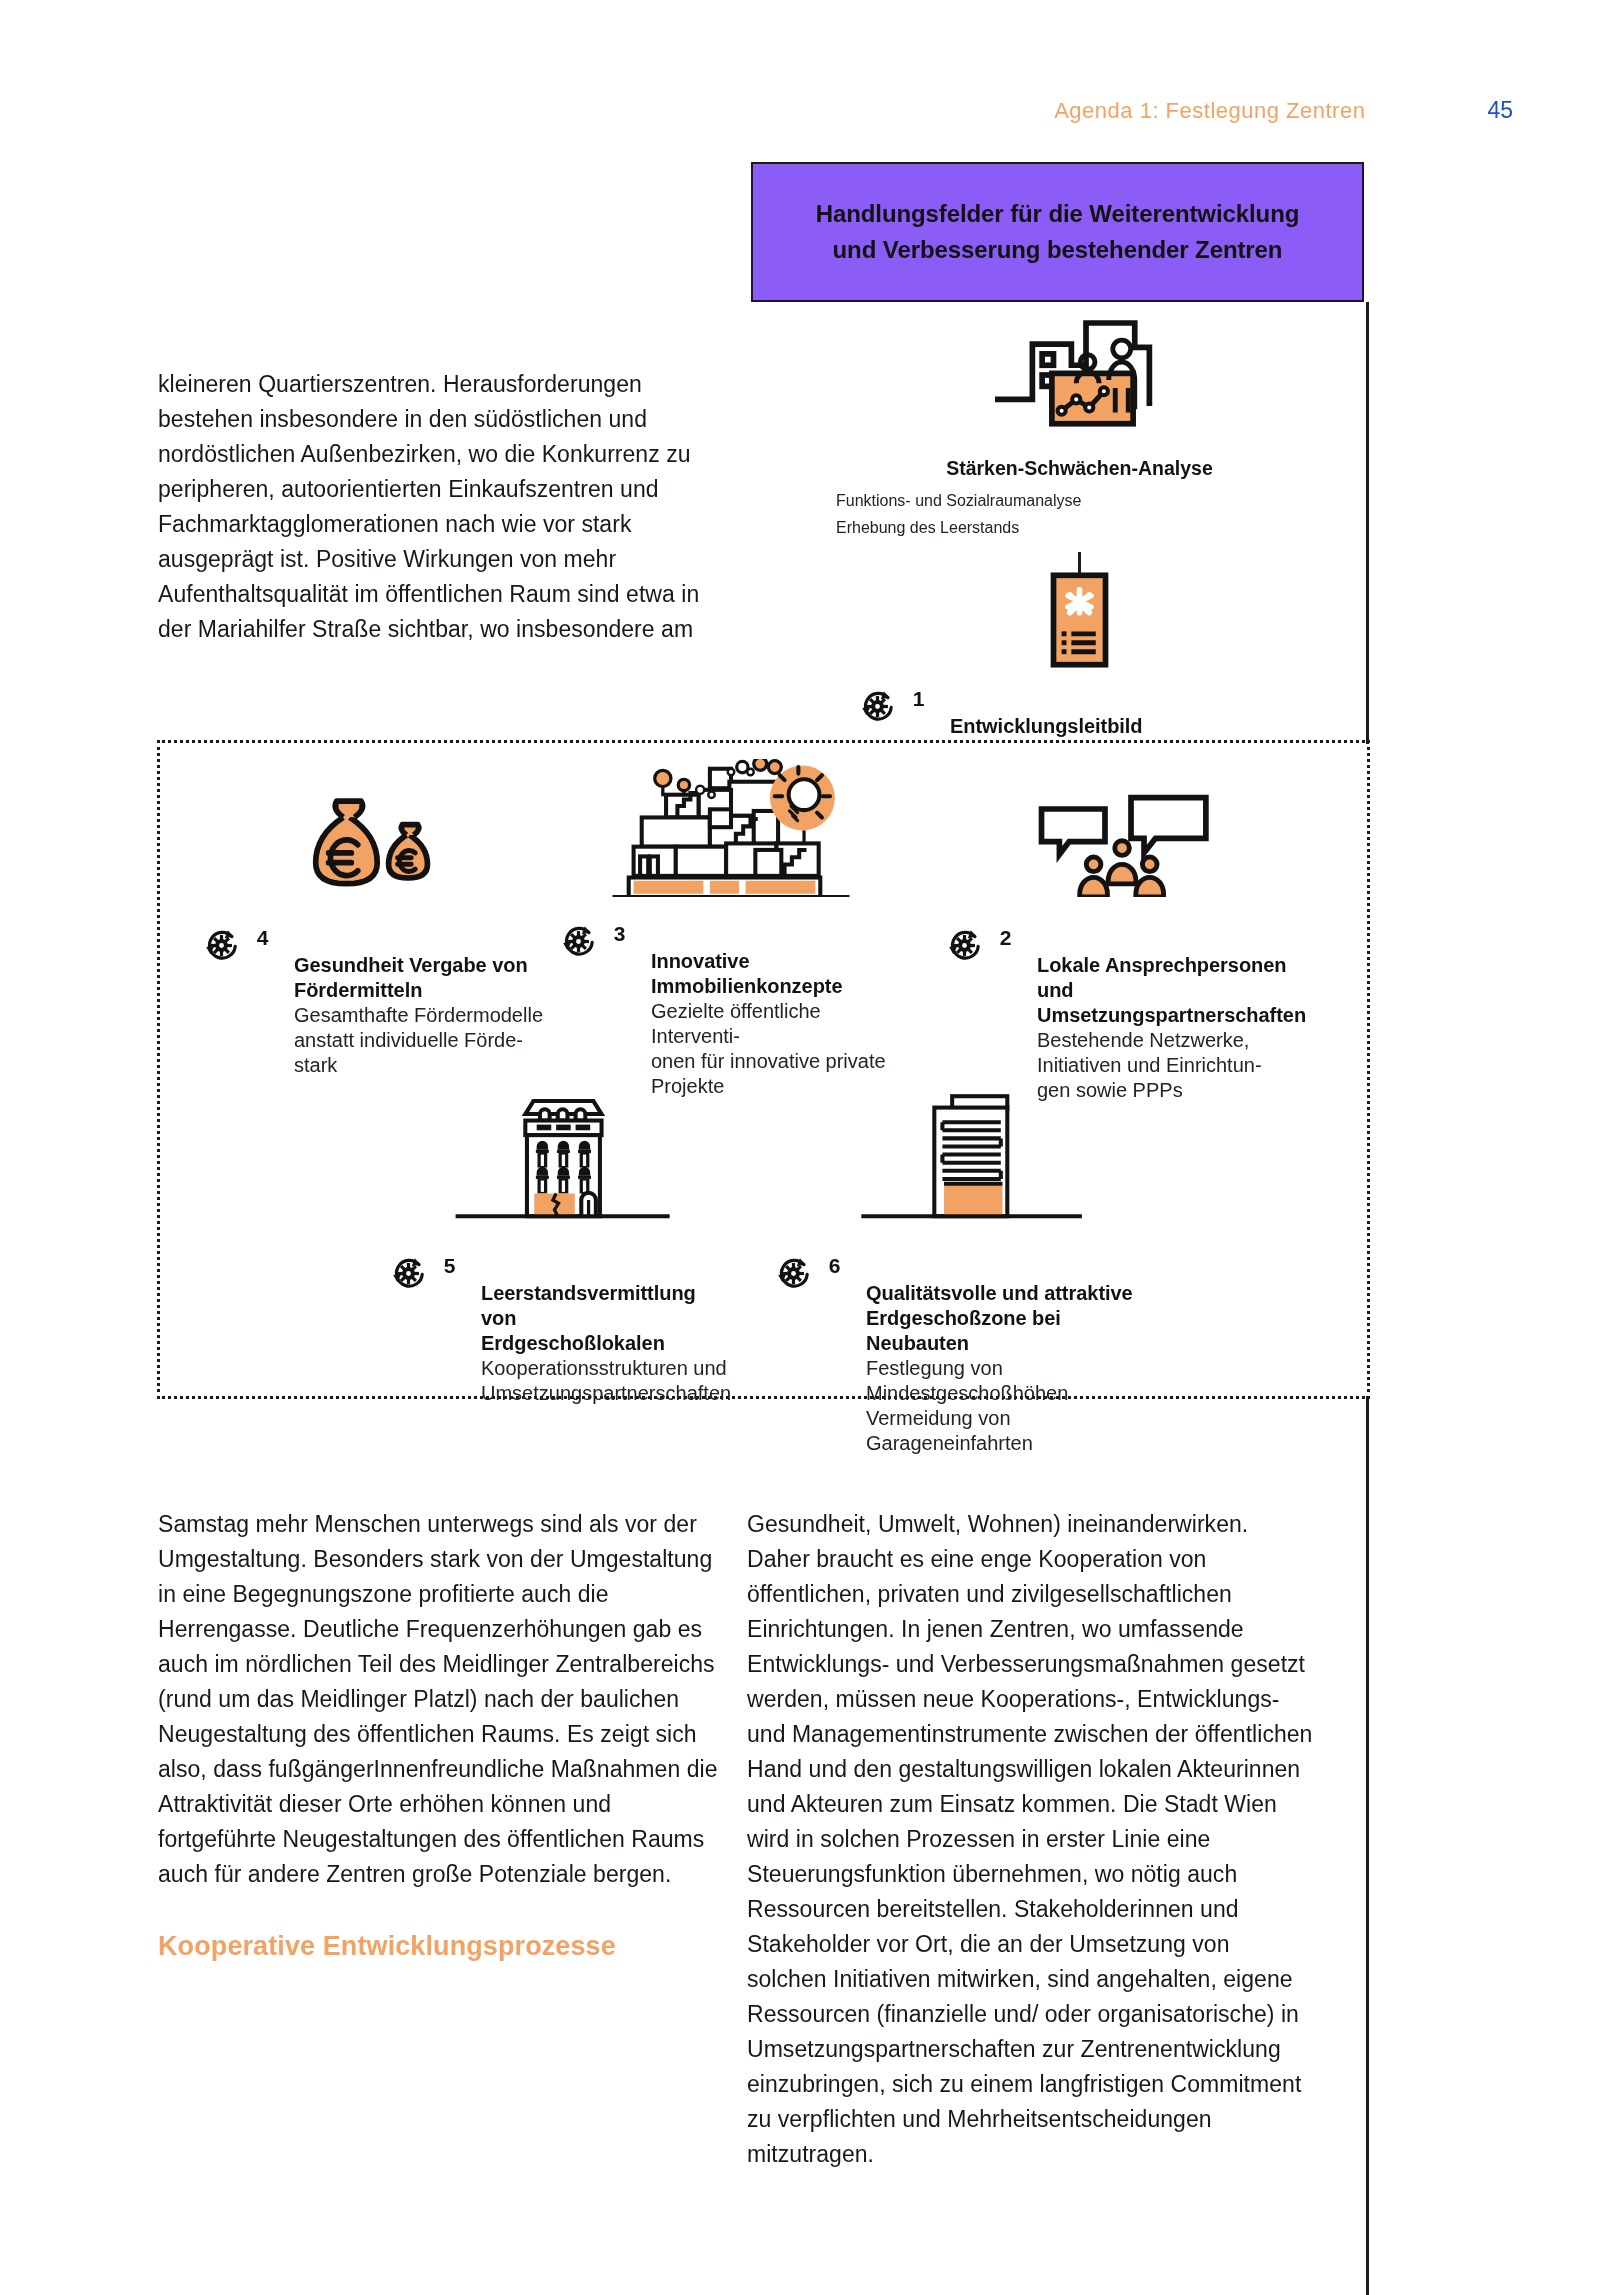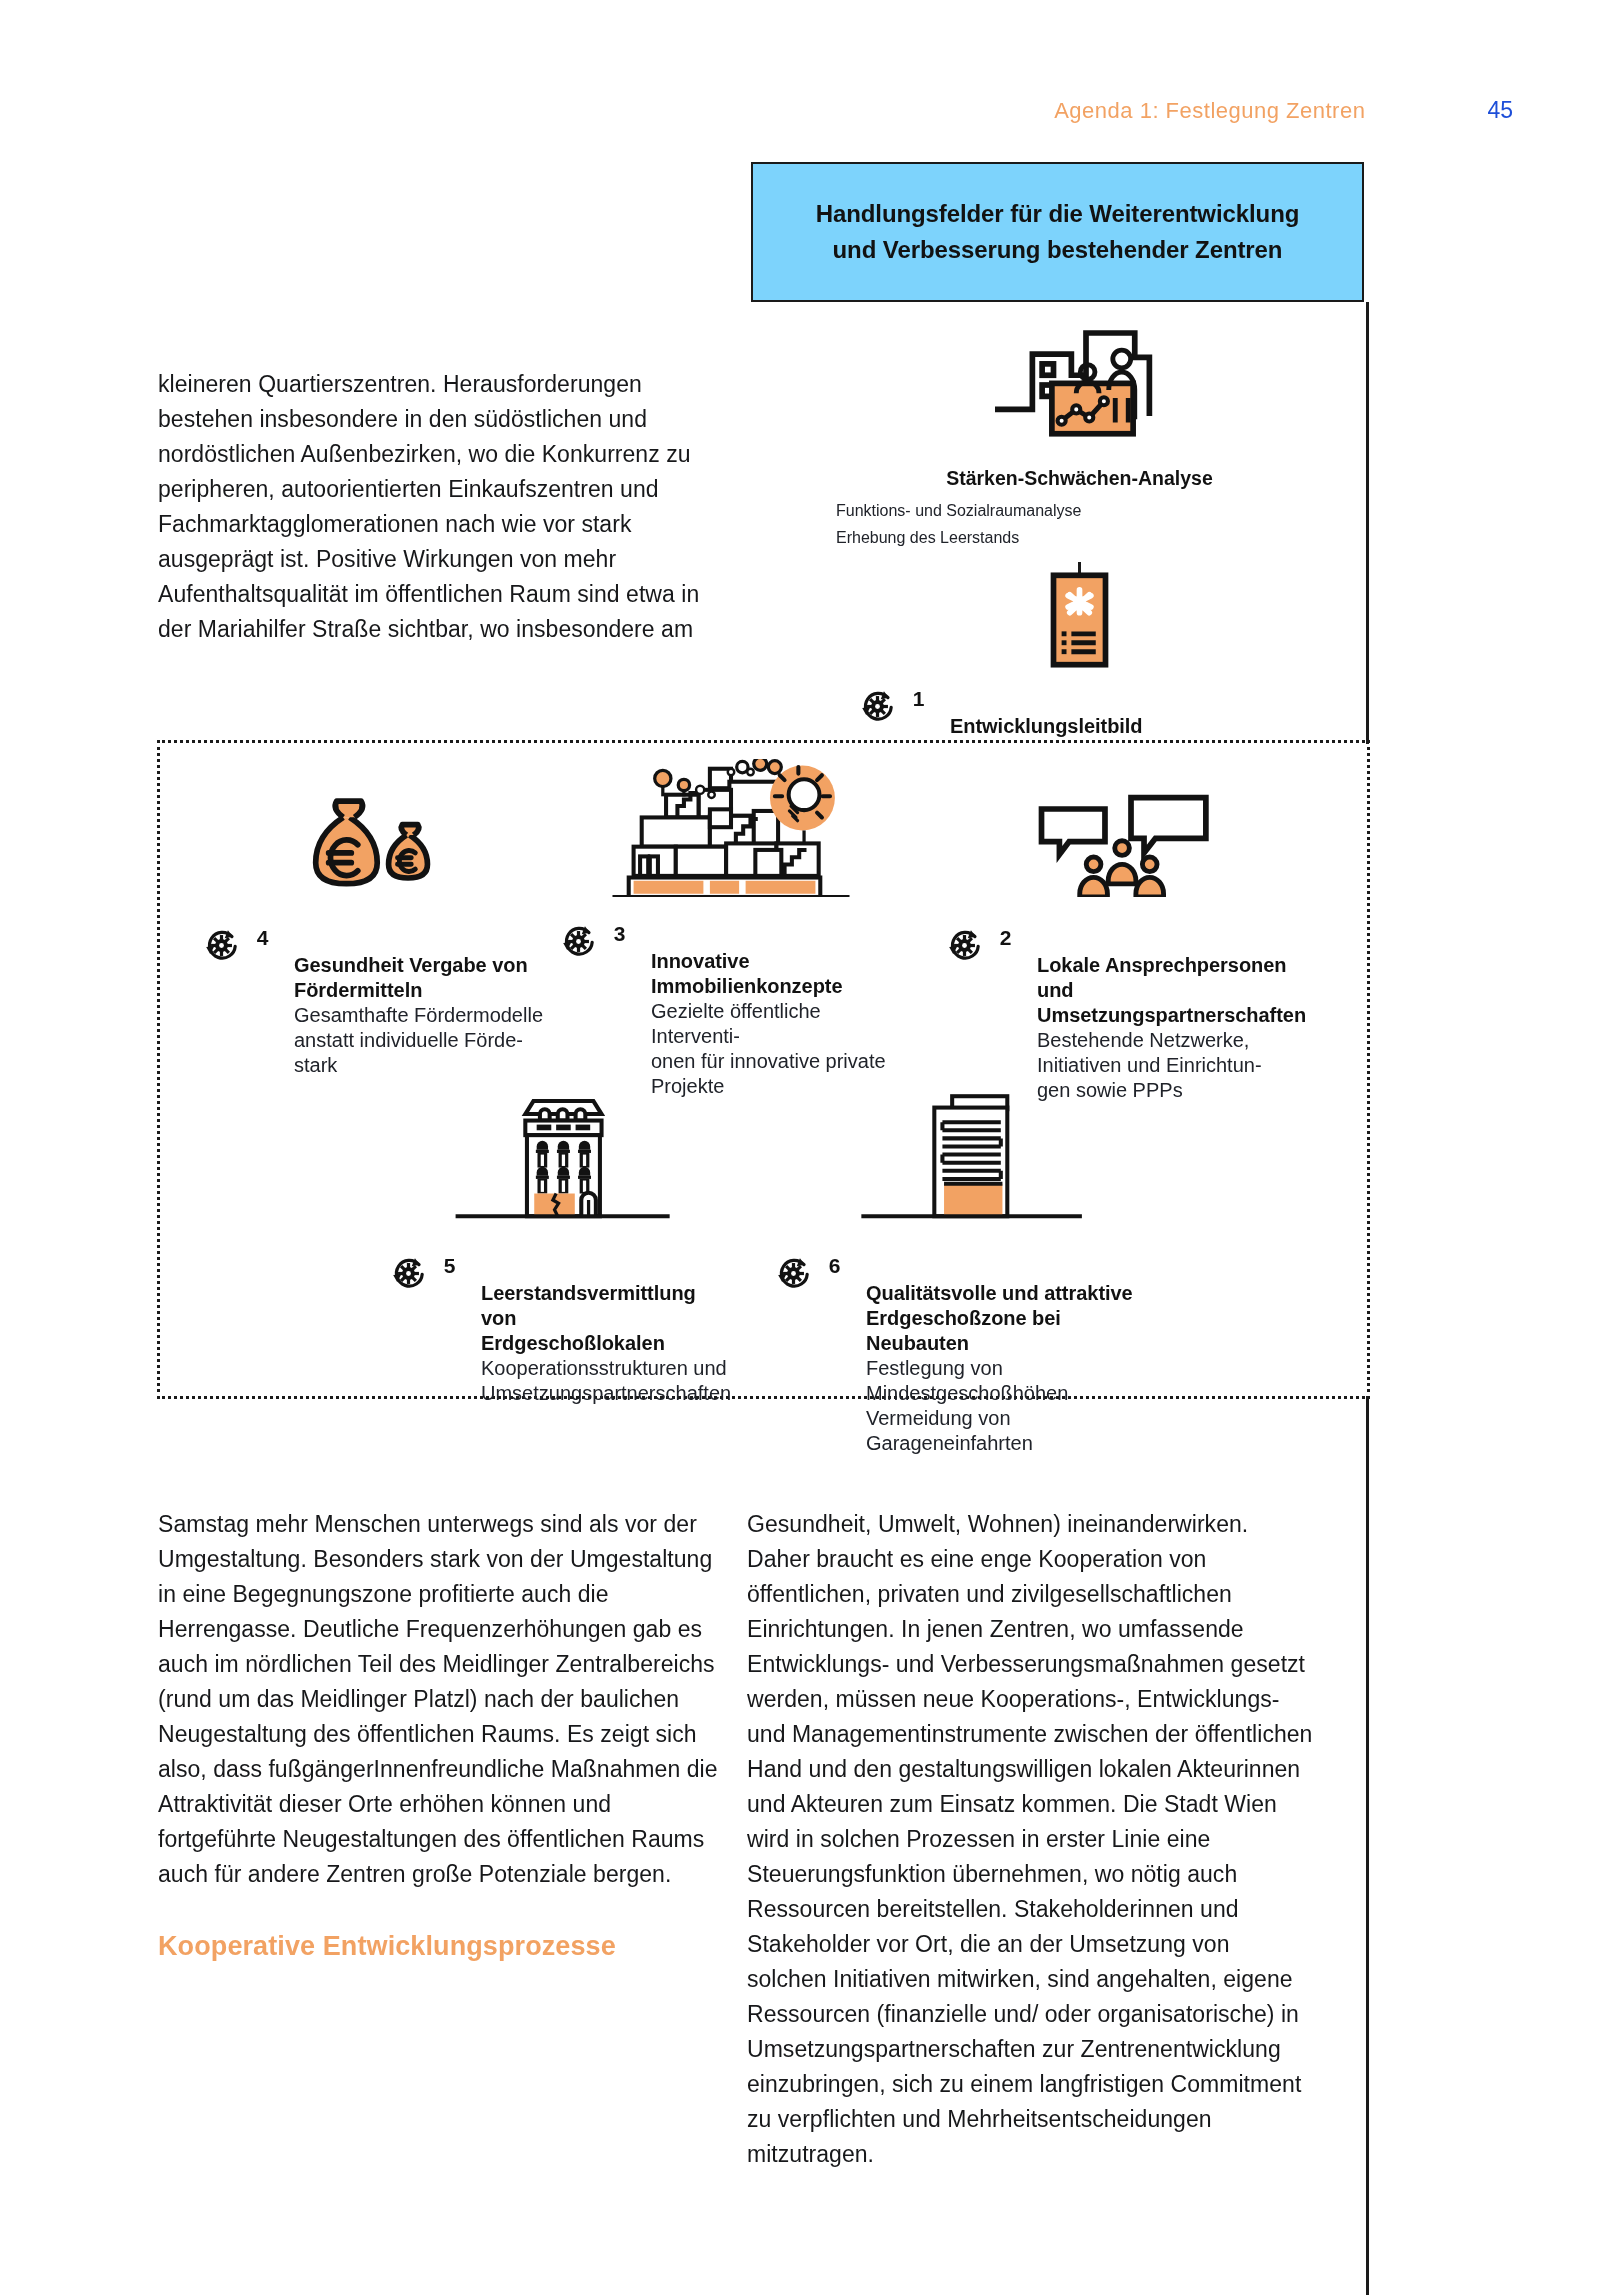--- a/index.html
+++ b/index.html
@@ -38,21 +38,21 @@
 
   .col-bottom-left { position: absolute; left: 158px; top: 1507px; width: 560px; }
   .col-bottom-right { position: absolute; left: 747px; top: 1507px; width: 568px; }
   .gap-before-head { height: 37px; }
   .gap-after-head { height: 36px; }
 
   
   .titlebox {
     position: absolute; left: 751px; top: 162px;
     width: 613px; height: 140px;
-    border: 2.4px solid #1a1a1a; background: #7dd3fc;
+    border: 2.4px solid #1a1a1a; background: #8b5cf6;
     display: flex; align-items: center; justify-content: center;
   }
   .titlebox-inner {
     text-align: center; font-weight: 700; font-size: 24px;
     line-height: 36px; color: #121212; letter-spacing: -0.1px;
   }
 
   
   .dotted-frame {
     position: absolute; left: 157px; top: 740px;
@@ -114,21 +114,21 @@
       <div>Handlungsfelder für die Weiterentwicklung</div>
       <div>und Verbesserung bestehender Zentren</div>
     </div>
   </div>
 
   <div class="rule-vert-top"></div>
   <div class="rule-vert-bottom"></div>
 
   <div class="col-left-top bodytext">kleineren Quartierszentren. Herausforderungen bestehen insbesondere in den südöstlichen und nordöstlichen Außenbezirken, wo die Konkurrenz zu peripheren, autoorientierten Einkaufszentren und Fachmarktagglomerationen nach wie vor stark ausgeprägt ist. Positive Wirkungen von mehr Aufenthaltsqualität im öffentlichen Raum sind etwa in der Mariahilfer Straße sichtbar, wo insbesondere am</div>
 
-  <div class="node" style="left:836px; top:320px; width:487px;">
+  <div class="node" style="left:836px; top:310px; width:487px;">
     <div class="node-art">
       <svg width="179" height="130" viewBox="0 0 220 160" fill="none">
         <g stroke="#121212" stroke-width="7" stroke-linejoin="miter" fill="none">
           <path d="M6 110 H52 V42 H100 V68 H118 V16 H178 V46 H196 V118"></path>
           <rect x="64" y="54" width="14" height="14"></rect>
           <rect x="64" y="80" width="14" height="14"></rect>
         </g>
         <rect x="76" y="78" width="100" height="62" fill="#f2a263" stroke="#121212" stroke-width="7"></rect>
         <g stroke="#121212" stroke-width="6" fill="none">
           <path d="M88 124 L106 110 L122 120 L140 100"></path>

